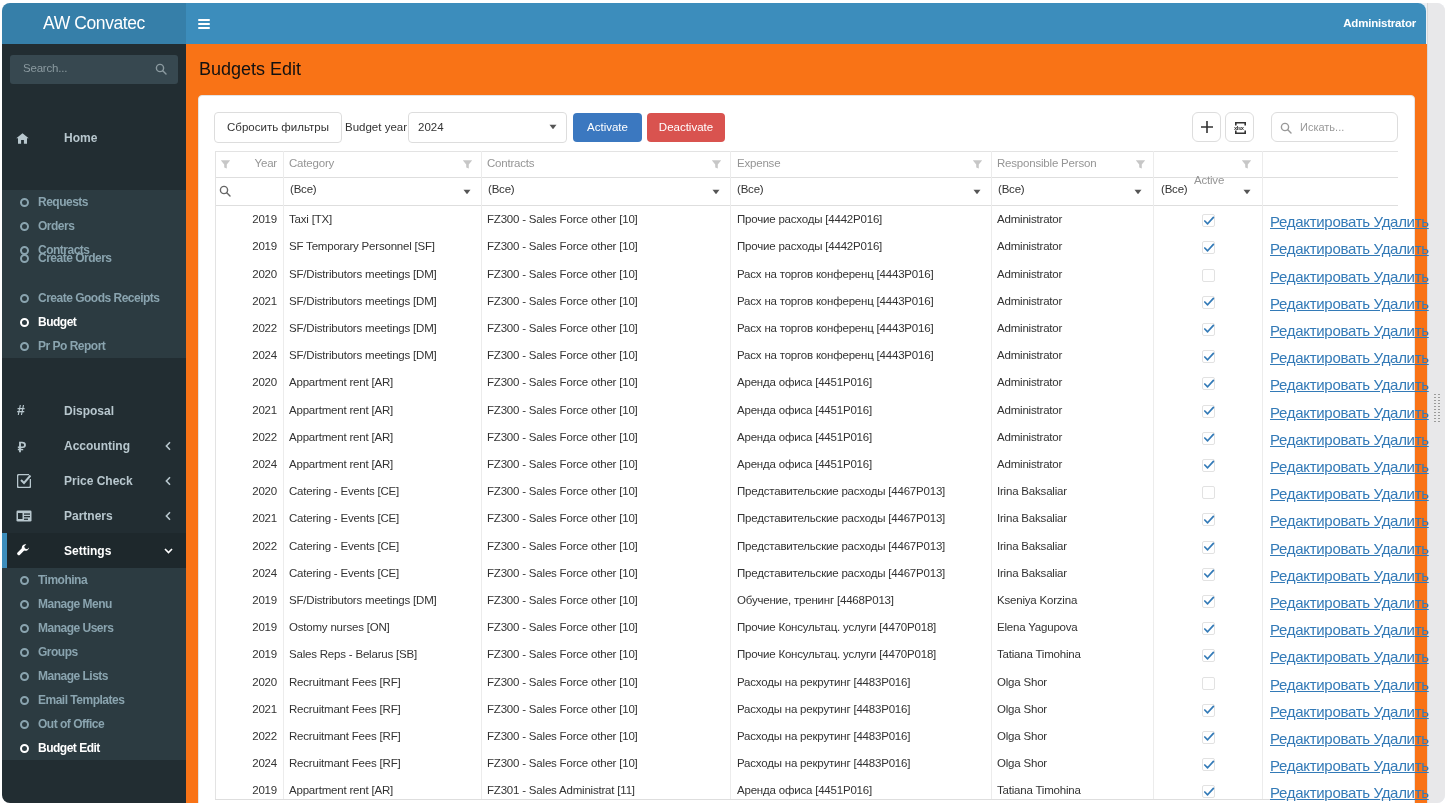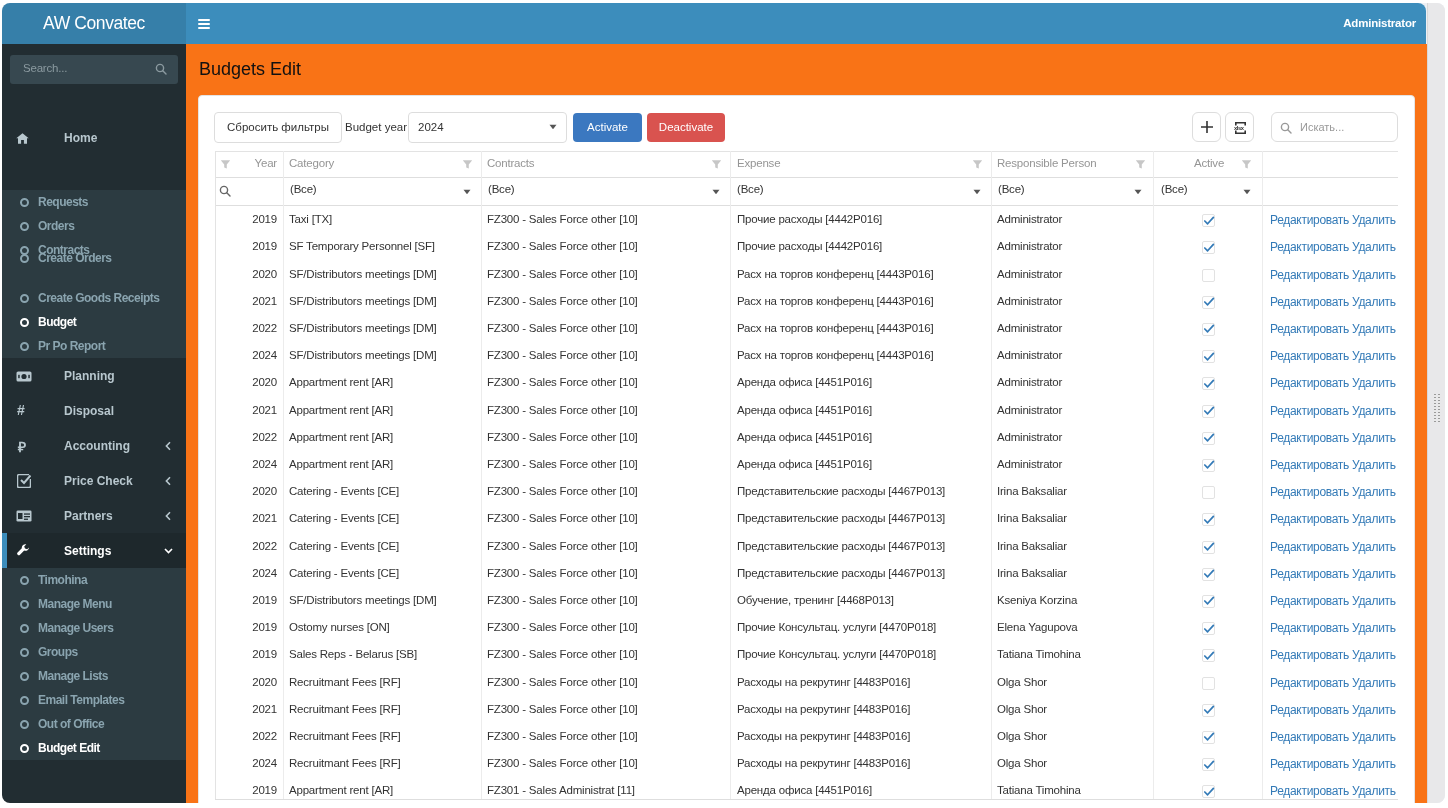--- a/index.html
+++ b/index.html
@@ -22,21 +22,21 @@
 .si { position:absolute; left:0; width:184px; height:24px; color:#8aa4af; font-size:12px; font-weight:bold; letter-spacing:-0.5px;}
 .si .txt { position:absolute; left:36px; top:50%; transform:translateY(-50%); }
 .si .dot { position:absolute; left:18px; top:50%; margin-top:-4.5px; width:9px; height:9px;
   border:2px solid #8aa4af; border-radius:50%; }
 .si.on { color:#fff; }
 .si.on .dot { border-color:#fff; border-width:2.5px; }
 .hline { position:absolute; height:1px; background:#ebebeb; }
 .vline { position:absolute; width:1px; background:#ececec; }
 .cell { position:absolute; font-size:11.5px; letter-spacing:-0.2px; color:#333; white-space:nowrap; }
 .hcell { position:absolute; font-size:11.5px; letter-spacing:-0.2px; color:#959595; white-space:nowrap; }
-.link { font-size:12px; letter-spacing:-0.3px; color:#337ab7; white-space:nowrap; }
+.link { font-size:15px; letter-spacing:-0.3px; color:#337ab7; text-decoration:underline; white-space:nowrap; }
 .cbx { position:absolute; width:13px; height:13px; border:1px solid #e2e2e2; border-radius:2px; background:#fff; }
 .btn { position:absolute; border-radius:4px; font-size:11.5px; text-align:center; }
 
 </style></head><body>
 <div id="app">
 <div id="logo">AW Convatec</div>
 <div id="navbar">
 <div class="abs" style="left:12px;top:15.5px;width:12px;height:2.5px;background:#fff;border-radius:1px"></div>
 <div class="abs" style="left:12px;top:19.5px;width:12px;height:2.5px;background:#fff;border-radius:1px"></div>
 <div class="abs" style="left:12px;top:23.5px;width:12px;height:2.5px;background:#fff;border-radius:1px"></div>
@@ -81,29 +81,20 @@
         <span class="dot"></span>
         <span class="txt">Create Goods Receipts</span>
       </div>
 <div class="si on" style="top:266px;">
         <span class="dot"></span>
         <span class="txt">Budget</span>
       </div>
 <div class="si" style="top:290px;">
         <span class="dot"></span>
         <span class="txt">Pr Po Report</span>
-      </div>
-<div class="mi " style="top:314px;height:35px;color:#b8c7ce">
-        <svg class="abs" style="left:14px;top:12.5px" width="16" height="11" viewBox="0 0 16 11">
-          <rect x="0.5" y="0.5" width="15" height="10" rx="1.6" fill="#b8c7ce"></rect>
-          <circle cx="8" cy="5.5" r="2.6" fill="#222d32"></circle>
-          <rect x="2.2" y="3.8" width="1.5" height="3.4" fill="#222d32"></rect>
-          <rect x="12.3" y="3.8" width="1.5" height="3.4" fill="#222d32"></rect>
-        </svg>
-        <span class="txt">Planning</span>
       </div>
 <div class="mi " style="top:349px;height:35px;color:#b8c7ce">
         <div class="abs" style="left:15px;top:9px;font-size:14px;font-weight:bold;color:#b8c7ce">#</div>
         <span class="txt">Disposal</span>
       </div>
 <div class="mi " style="top:384px;height:35px;color:#b8c7ce">
         <div class="abs" style="left:16px;top:9px;font-size:14px;font-weight:bold;color:#b8c7ce">₽</div>
         <svg class="abs" style="left:162.5px;top:12.5px" width="6" height="10" viewBox="0 0 6 10">
           <path d="M5 1.2 L1.4 5 L5 8.8" fill="none" stroke="#b8c7ce" stroke-width="1.6"></path>
         </svg>
@@ -232,21 +223,21 @@
         <path d="M0.8 1.2 H10.2 L6.8 5.4 V9.6 L4.2 8.4 V5.4 Z" fill="#bdbdbd" opacity="0.85"></path>
       </svg>
 <div class="hcell" style="left:735px;top:154px;">Expense</div>
 <svg style="position:absolute;left:969.5px;top:155.5px" width="11" height="11" viewBox="0 0 11 11">
         <path d="M0.8 1.2 H10.2 L6.8 5.4 V9.6 L4.2 8.4 V5.4 Z" fill="#bdbdbd" opacity="0.85"></path>
       </svg>
 <div class="hcell" style="left:995px;top:154px;">Responsible Person</div>
 <svg style="position:absolute;left:1132.5px;top:155.5px" width="11" height="11" viewBox="0 0 11 11">
         <path d="M0.8 1.2 H10.2 L6.8 5.4 V9.6 L4.2 8.4 V5.4 Z" fill="#bdbdbd" opacity="0.85"></path>
       </svg>
-<div class="hcell" style="left:1192px;top:154px;text-align:right;">Active</div>
+<div class="hcell" style="left:1192px;top:171px;text-align:right;">Active</div>
 <svg style="position:absolute;left:1238.5px;top:155.5px" width="11" height="11" viewBox="0 0 11 11">
         <path d="M0.8 1.2 H10.2 L6.8 5.4 V9.6 L4.2 8.4 V5.4 Z" fill="#bdbdbd" opacity="0.85"></path>
       </svg>
 <svg style="position:absolute;left:217px;top:182px" width="12" height="12" viewBox="0 0 12 12">
         <circle cx="5" cy="5" r="3.6" fill="none" stroke="#666" stroke-width="1.4"></circle>
         <line x1="7.8" y1="7.8" x2="11" y2="11" stroke="#666" stroke-width="1.4" stroke-linecap="round"></line>
       </svg>
 <div class="cell" style="left:288px;top:180px;color:#333">(Все)</div>
 <svg style="position:absolute;left:461px;top:185.5px" width="8" height="6" viewBox="0 0 8 6">
         <path d="M0.5 0.8 H7.5 L4 5.2 Z" fill="#555"></path>

